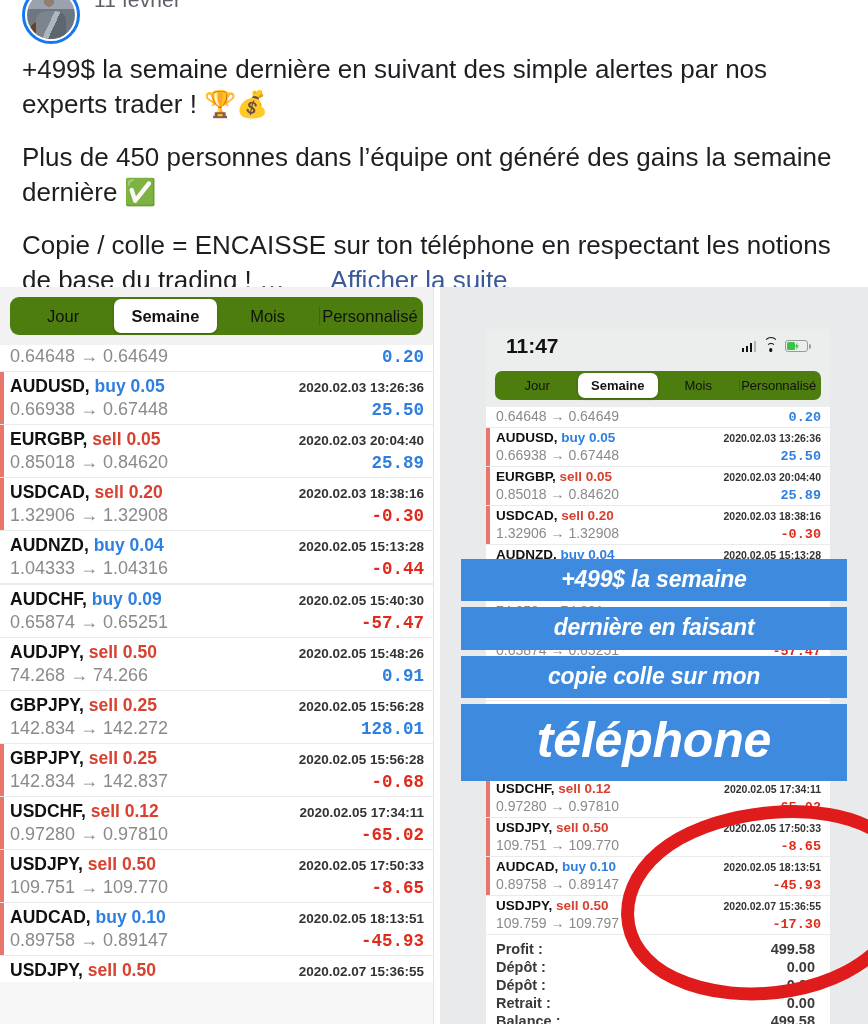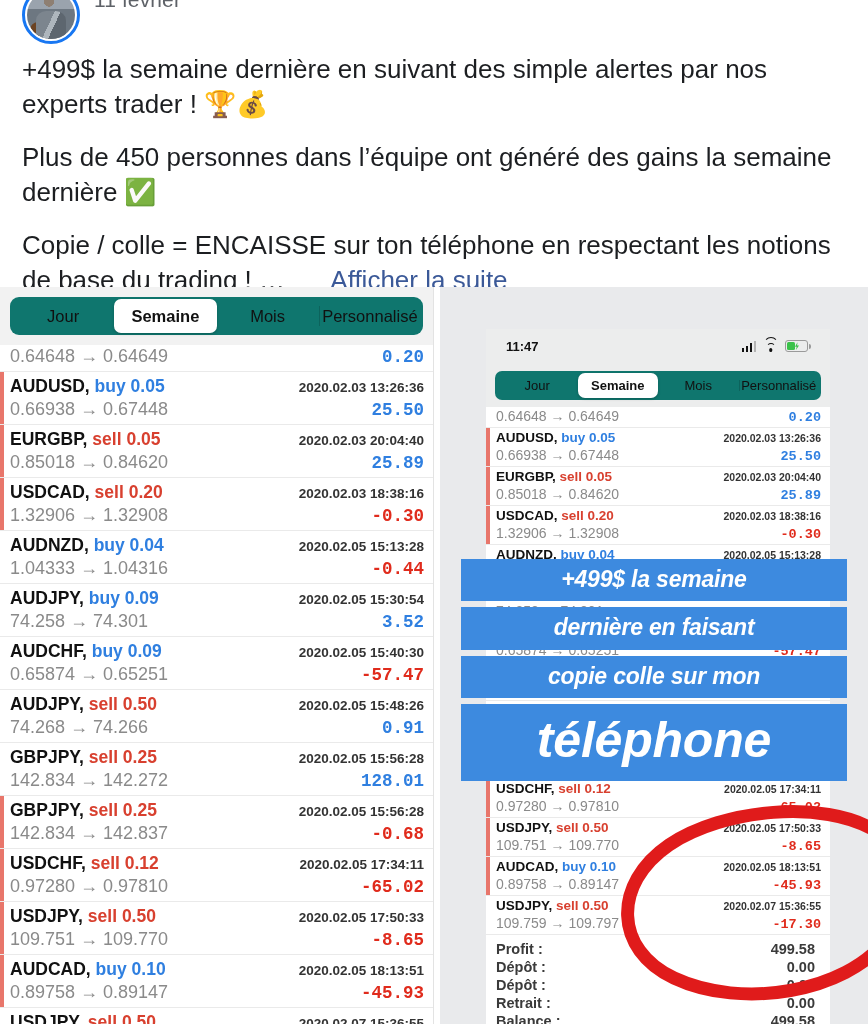--- a/index.html
+++ b/index.html
@@ -66,21 +66,21 @@
     position: relative; width: 434px; height: 737px;
     background: #f7f7f7; overflow: hidden;
     border-right: 1px solid #e3e3e3;
   }
   .seg-wrap {
     height: 58px; background: #f2f2f2;
     display: flex; align-items: center; padding: 0 10px;
   }
   .seg {
     display: flex; width: 100%; height: 38px;
-    background: #0f766e; border-radius: 9px; padding: 2px;
+    background: #4d7c0f; border-radius: 9px; padding: 2px;
     align-items: stretch;
   }
   .seg-item {
     flex: 1; display: flex; align-items: center; justify-content: center;
     font-size: 16.5px; color: #111; border-radius: 7px;
     position: relative; cursor: pointer;
   }
   .seg-item + .seg-item::before{
     content:""; position:absolute; left:0; top:7px; bottom:7px;
     width:1px; background: rgba(0,0,0,.16);
@@ -127,21 +127,21 @@
   }
   .phone-inner {
     position: absolute; left: 46px; top: 42px;
     width: 344px; height: 690px;
     background: #eceded;
   }
   .status-bar {
     display:flex; align-items:center; justify-content:space-between;
     height: 34px; padding: 0 22px 0 20px;
   }
-  .status-time { font-size: 13px; font-weight: bold; color:#111; }
+  .status-time { font-size: 21px; font-weight: bold; color:#111; }
   .status-icons { display:flex; align-items:center; gap:7px; }
   .bars { display:flex; align-items:flex-end; gap:1.5px; height:11px; }
   .bars i { width:2.5px; background:#111; display:block; }
   .bars i:nth-child(1){height:4px;} .bars i:nth-child(2){height:6px;}
   .bars i:nth-child(3){height:8.5px;} .bars i:nth-child(4){height:11px;background:#b4b4b4;}
   .wifi { position:relative; width:15px; height:11px; }
   .wifi span{ position:absolute; left:50%; bottom:0; transform:translateX(-50%);
     border:1.6px solid #111; border-bottom-color:transparent;
     border-left-color:transparent; border-right-color:transparent; border-radius:50%; }
   .wifi span:nth-child(1){ width:15px; height:15px; }
@@ -258,30 +258,20 @@
             <div class="deal-row head">
               <span><span class="sym">AUDNZD,</span> <span class="side-buy">buy 0.04</span></span>
               <span class="ts">2020.02.05 15:13:28</span>
             </div>
             <div class="deal-row sub">
               <span class="prices">1.04333 → 1.04316</span>
               <span class="pl neg">-0.44</span>
             </div>
           </div>
           <div class="deal-sep"></div>
-          <div class="deal-block">
-            <div class="deal-row head">
-              <span><span class="sym">AUDJPY,</span> <span class="side-buy">buy 0.09</span></span>
-              <span class="ts">2020.02.05 15:30:54</span>
-            </div>
-            <div class="deal-row sub">
-              <span class="prices">74.258 → 74.301</span>
-              <span class="pl pos">3.52</span>
-            </div>
-          </div>
           <div class="deal-sep"></div>
           <div class="deal-block">
             <div class="deal-row head">
               <span><span class="sym">AUDCHF,</span> <span class="side-buy">buy 0.09</span></span>
               <span class="ts">2020.02.05 15:40:30</span>
             </div>
             <div class="deal-row sub">
               <span class="prices">0.65874 → 0.65251</span>
               <span class="pl neg">-57.47</span>
             </div>

